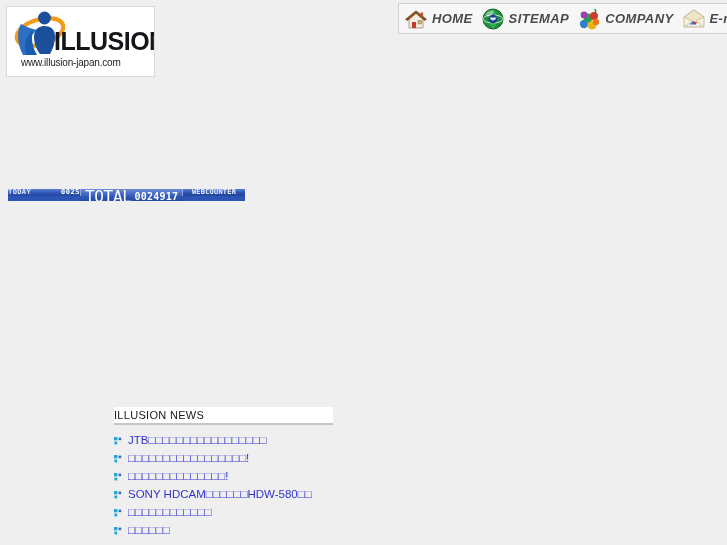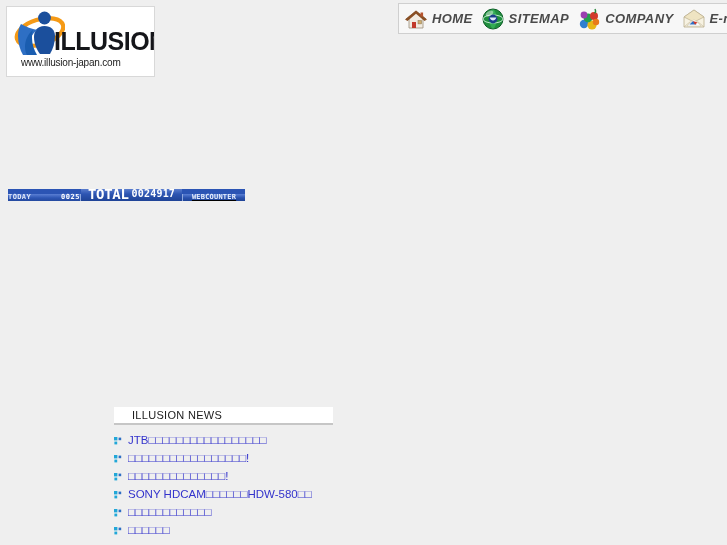--- a/index.html
+++ b/index.html
@@ -100,21 +100,21 @@
   
   .counter {
     position: absolute;
     left: 8px;
     top: 189px;
     width: 237px;
     height: 12px;
     background: #2b54b4;
     overflow: hidden;
     display: flex;
-    align-items: flex-end;
+    align-items: flex-start;
     font-family: "Liberation Sans Mono", monospace;
   }
   .ctr-today {
     width: 72px;
     background: linear-gradient(#5a7fd4, #2e56b4 55%, #24499f);
     display: flex;
     align-items: center;
     justify-content: center;
     gap: 5px;
     border-right: 1px solid #8fa8dd;
@@ -137,41 +137,40 @@
   .ctr-mid {
     flex: 1;
     background: linear-gradient(#6b8cd8, #2d55b2 50%, #1f4396);
     display: flex;
     align-items: center;
     justify-content: center;
     gap: 3px;
     position: relative;
   }
   .ctr-total-word {
-    font-size: 14px;
-    font-weight: bold;
+    font-size: 16px;
+    font-weight: normal;
     color: #ffffff;
     letter-spacing: -0.3px;
     line-height: 1;
   }
   .ctr-total-num {
     font-size: 10px;
     font-weight: bold;
     color: #ffffff;
     letter-spacing: 0.2px;
     line-height: 1;
   }
   .ctr-right {
     width: 62px;
     background: linear-gradient(#5a7fd4, #2a51ad 55%, #1f4396);
     display: flex;
     align-items: center;
     justify-content: center;
     border-left: 1px solid #8fa8dd;
-    text-decoration: underline;
   }
   .ctr-wc {
     font-size: 7px;
     font-weight: bold;
     color: #e7eefc;
     letter-spacing: 0.2px;
     line-height: 1;
   }
 
   
@@ -180,21 +179,21 @@
     left: 114px;
     top: 407px;
     width: 219px;
   }
   .news-head {
     height: 18px;
     background: #ffffff;
     border-bottom: 2px solid #c6c6c6;
     display: flex;
     align-items: center;
-    padding-left: 18px;
+    padding-left: 0;
     box-sizing: border-box;
   }
   .news-head-title {
     font-family: "Liberation Sans", sans-serif;
     font-size: 11px;
     color: #1a1a1a;
     letter-spacing: 0.3px;
     line-height: 1;
   }
   .news-list {

